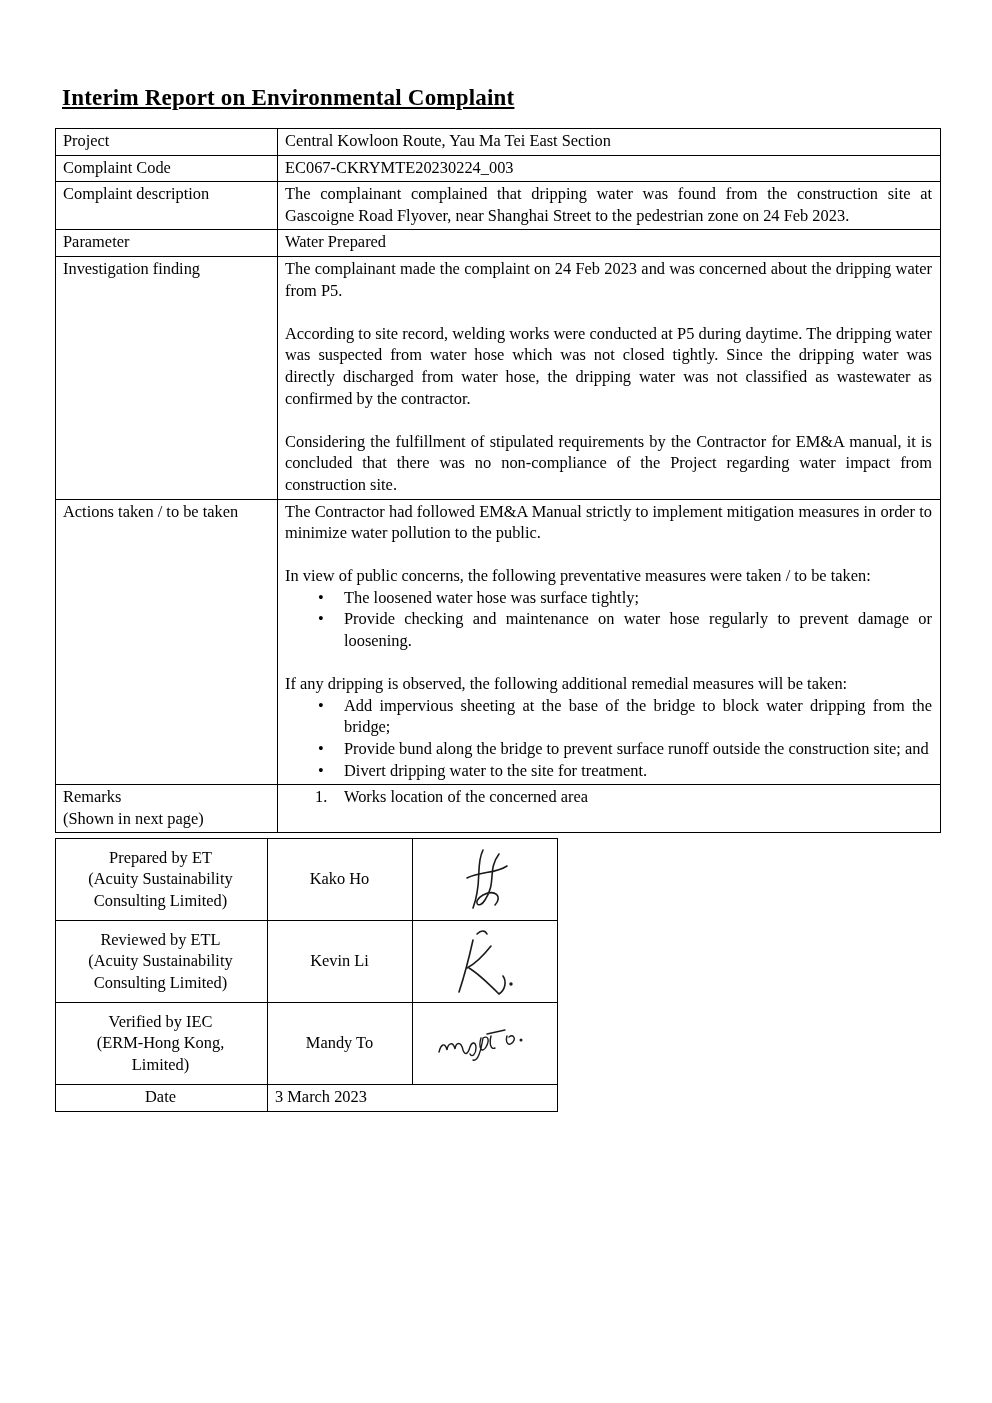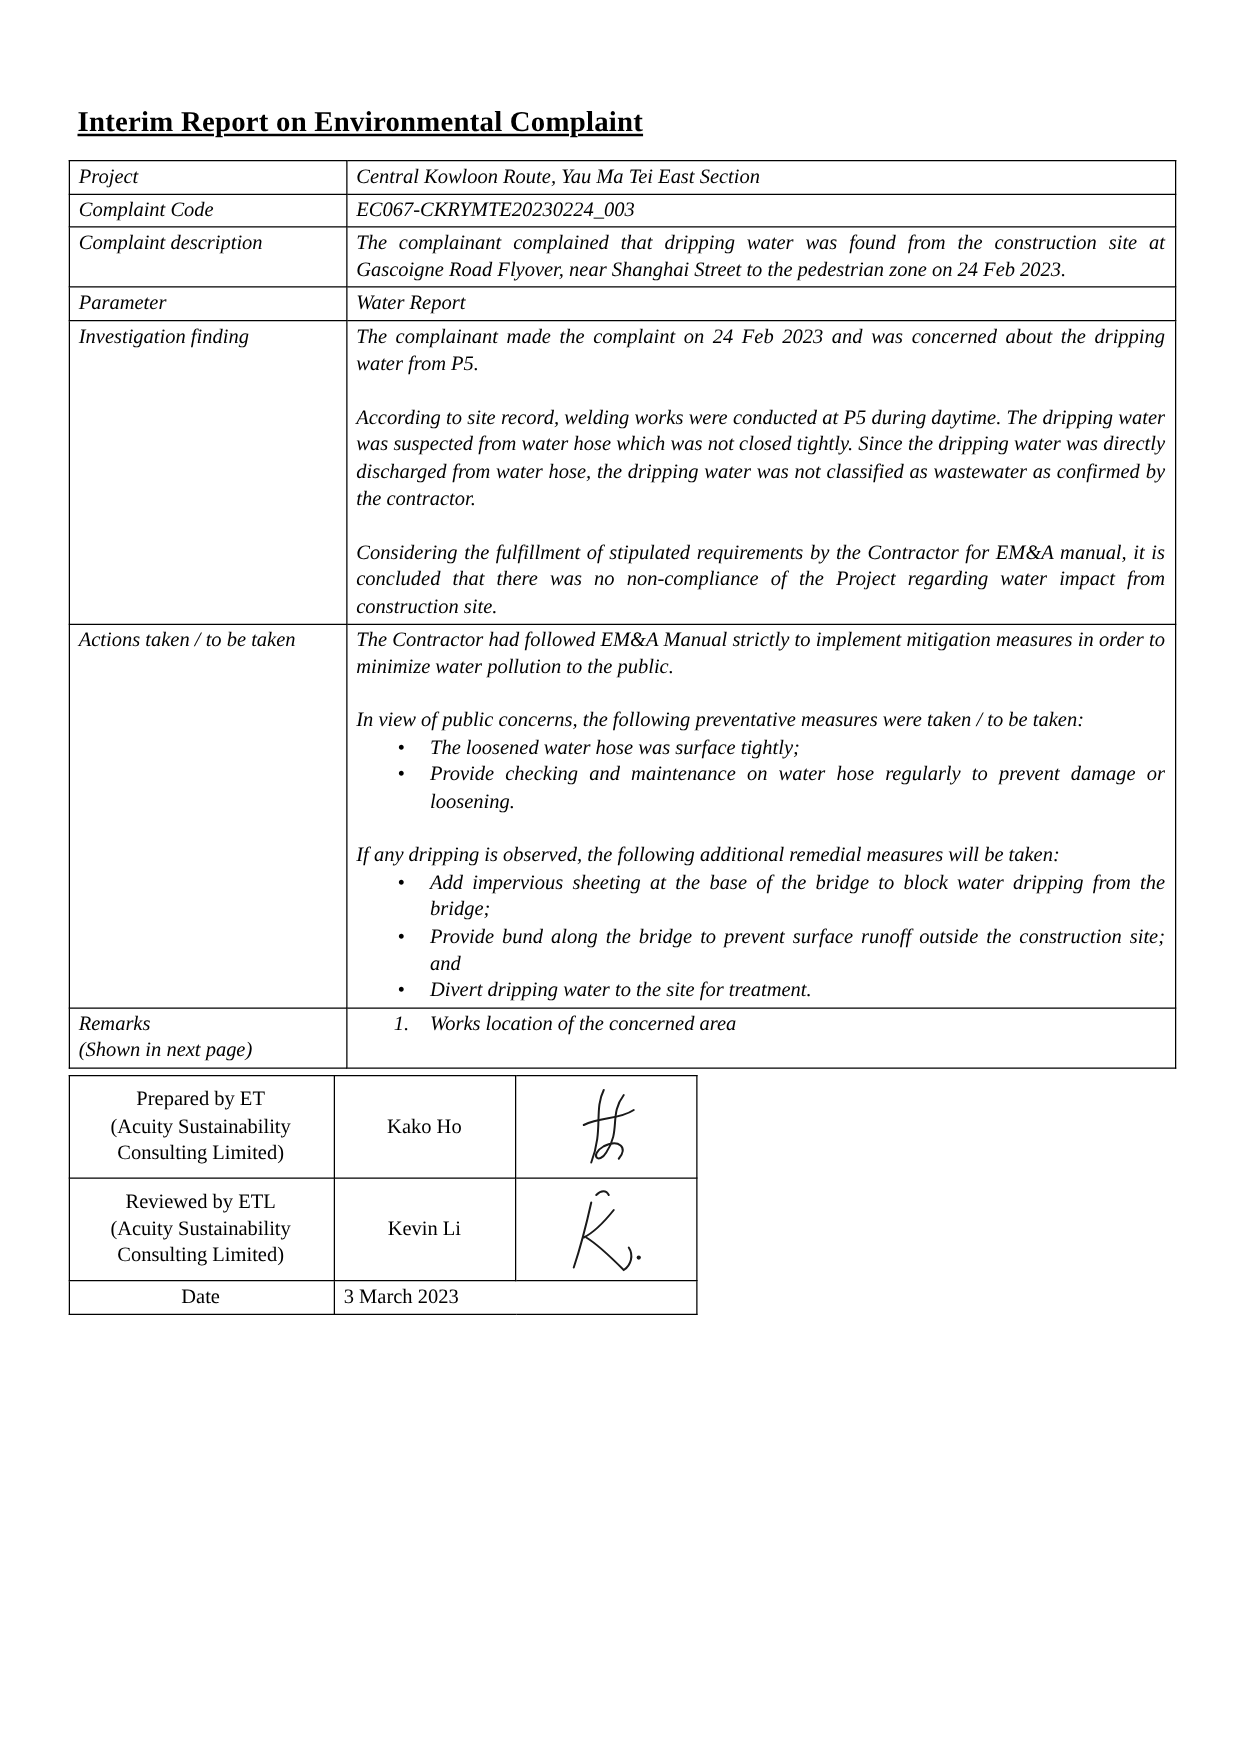--- a/index.html
+++ b/index.html
@@ -11,21 +11,21 @@
     position:relative;
   }
   .page { width:992px; height:1403px; padding:85px 51px 0 55px; }
 
   .title {
     font-size:23px; font-weight:bold; text-decoration:underline;
     margin:0 0 17px 7px; letter-spacing:0.2px;
   }
 
   table { border-collapse:collapse; table-layout:fixed; }
-  table.report { width:886px;font-style:italic; }
+  table.report { width:886px; }
   td {
     border:1px solid #000;
     vertical-align:top;
     font-size:16.4px;
     line-height:21.6px;
     padding:1px 8px 3px 7px;
   }
   td.lbl { width:222px; }
   td.val p { margin:0; }
   p.gap { height:21.6px; }
@@ -72,21 +72,21 @@
       <td class="val">EC067-CKRYMTE20230224_003</td>
     </tr>
 
     <tr>
       <td class="lbl">Complaint description</td>
       <td class="val just">The complainant complained that dripping water was found from the construction site at Gascoigne Road Flyover, near Shanghai Street to the pedestrian zone on 24 Feb 2023.</td>
     </tr>
 
     <tr>
       <td class="lbl">Parameter</td>
-      <td class="val">Water Report</td>
+      <td class="val">Water Prepared</td>
     </tr>
 
     <tr>
       <td class="lbl">Investigation finding</td>
       <td class="val">
         <p class="just">The complainant made the complaint on 24 Feb 2023 and was concerned about the dripping water from P5.</p>
         <p class="gap"></p>
         <p class="just">According to site record, welding works were conducted at P5 during daytime. The dripping water was suspected from water hose which was not closed tightly. Since the dripping water was directly discharged from water hose, the dripping water was not classified as wastewater as confirmed by the contractor.</p>
         <p class="gap"></p>
         <p class="just">Considering the fulfillment of stipulated requirements by the Contractor for EM&amp;A manual, it is concluded that there was no non-compliance of the Project regarding water impact from construction site.</p>
@@ -166,20 +166,38 @@
             <path d="M52,8 C56,4 60,4 62,8"></path>
             <path d="M48,14 C44,32 40,48 34,66"></path>
             <path d="M66,20 C58,30 50,38 42,42"></path>
             <path d="M44,42 C54,48 64,58 74,68 C80,64 82,56 78,50"></path>
             <circle cx="86" cy="58" r="1.7" fill="#1a1a1a" stroke="none"></circle>
           </g>
         </svg>
       </td>
     </tr>
 
+    <tr class="sigrow">
+      <td class="role">Verified by IEC
+(ERM-Hong Kong,
+Limited)</td>
+      <td class="name">Mandy To</td>
+      <td class="sig">
+        <svg class="sigimg" width="120" height="72" viewBox="0 0 120 72">
+          <g fill="none" stroke="#1a1a1a" stroke-width="1.4" stroke-linecap="round">
+            <path d="M14,44 C16,36 20,34 22,42 C23,35 28,33 30,41 C31,34 36,33 38,42 C40,48 43,46 45,39 C47,33 51,34 51,40 C51,46 47,50 45,46"></path>
+            <path d="M56,30 C53,40 57,46 61,39 C65,32 63,27 58,30 C56,42 53,54 48,52"></path>
+            <path d="M66,28 C64,36 66,42 70,40"></path>
+            <path d="M62,26 L80,22"></path>
+            <path d="M82,28 C80,35 84,39 88,34 C91,30 88,26 84,29"></path>
+            <circle cx="96" cy="32" r="1.5" fill="#1a1a1a" stroke="none"></circle>
+          </g>
+        </svg>
+      </td>
+    </tr>
 
     <tr class="daterow">
       <td class="role">Date</td>
       <td class="dateval" colspan="2">3 March 2023</td>
     </tr>
   </tbody>
     </table>
 
 </div>
 

